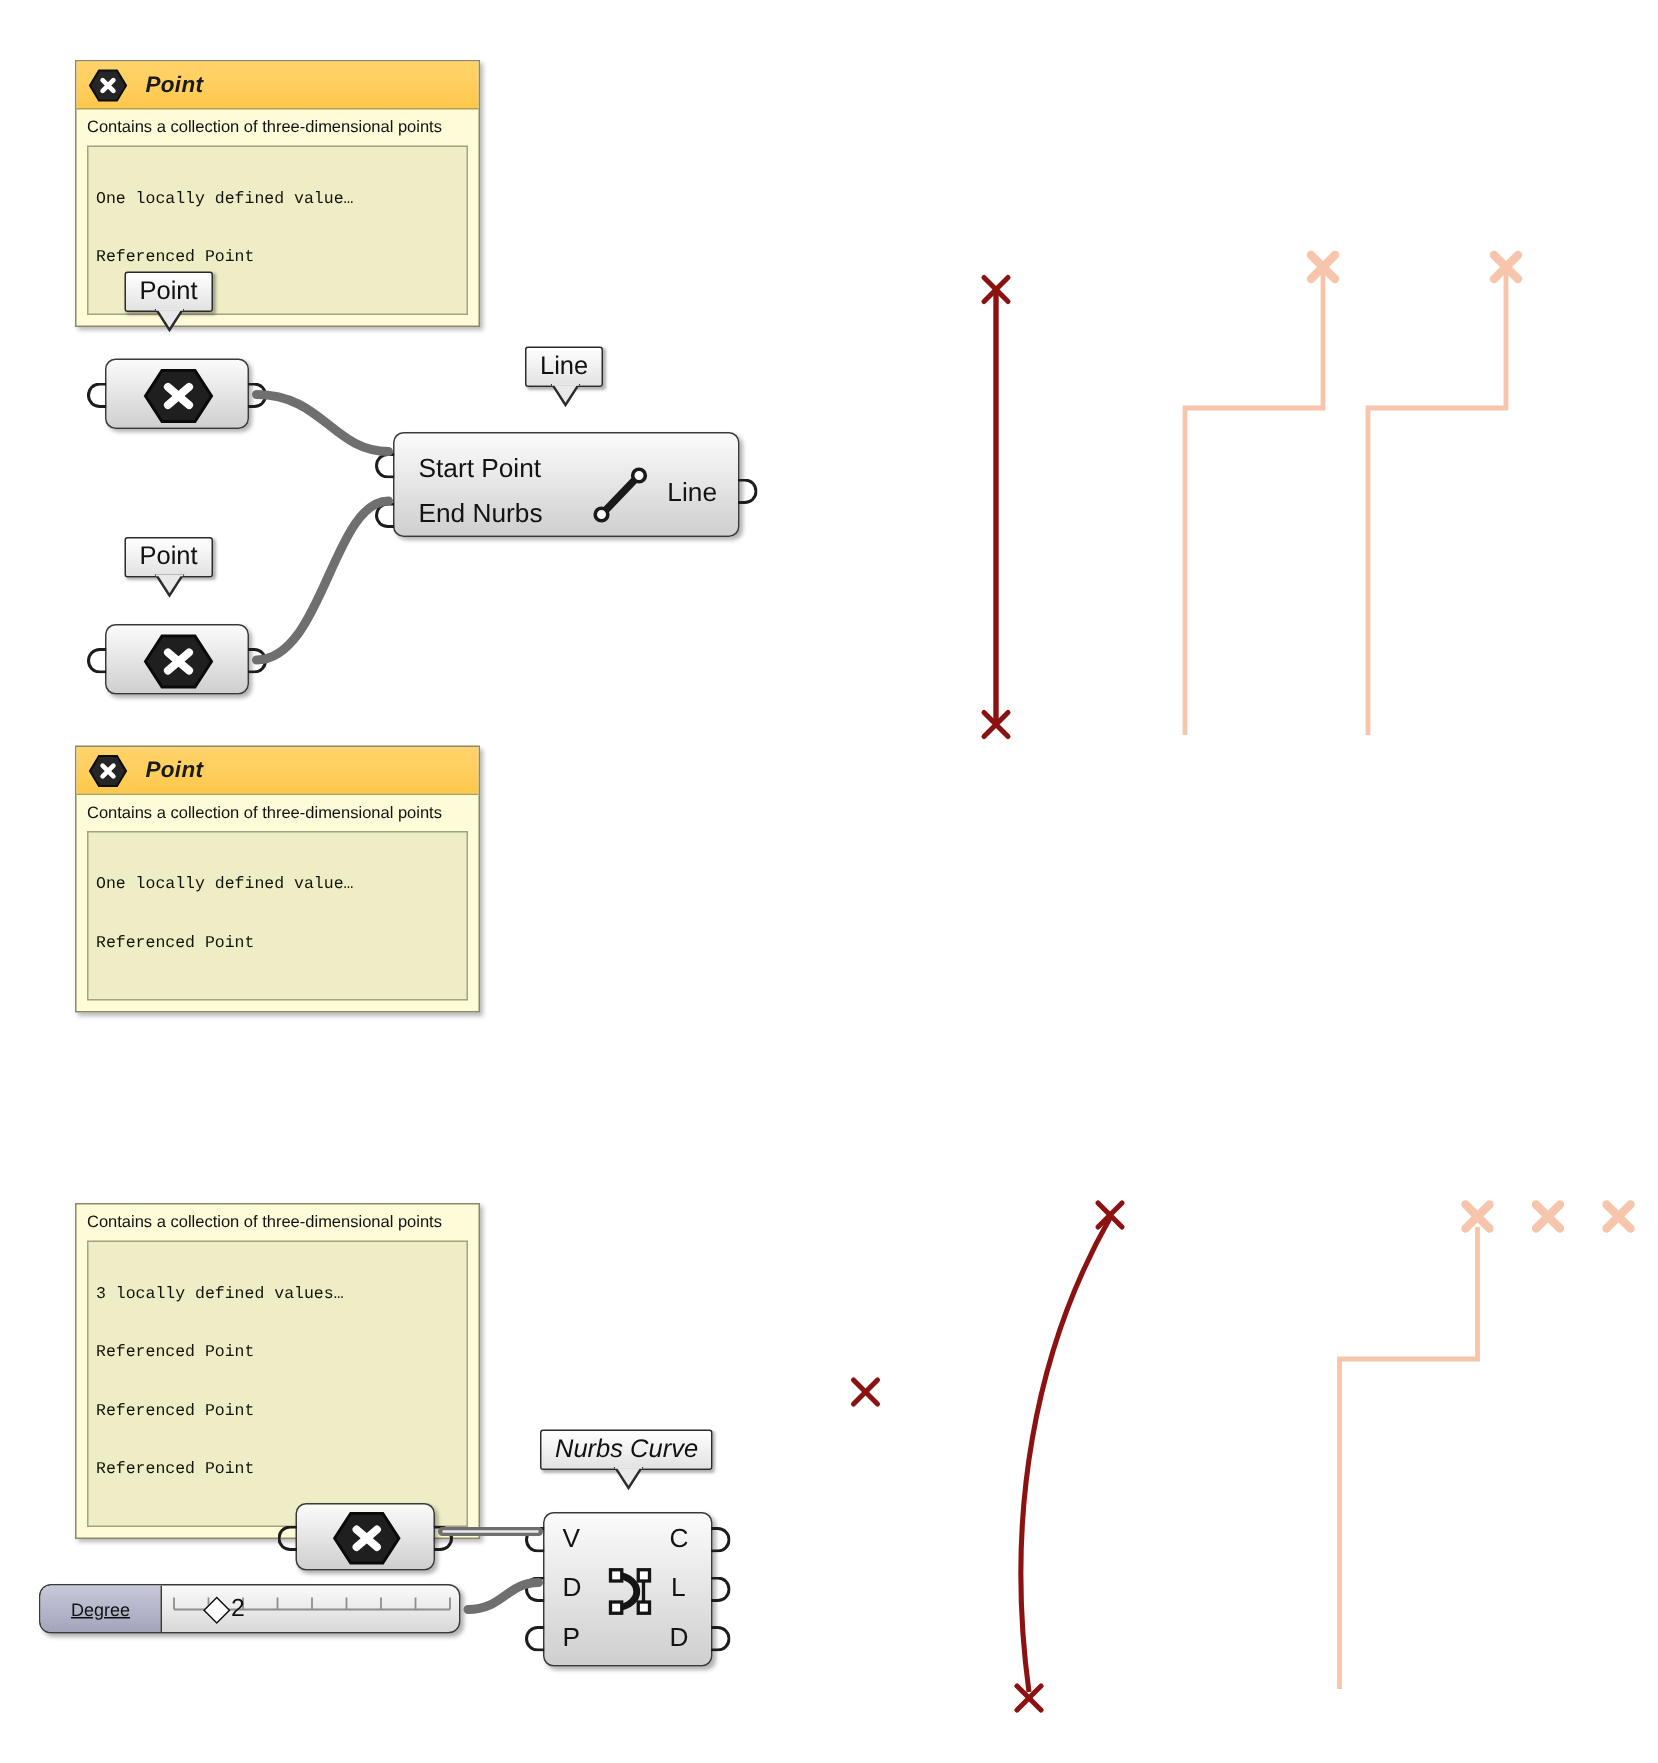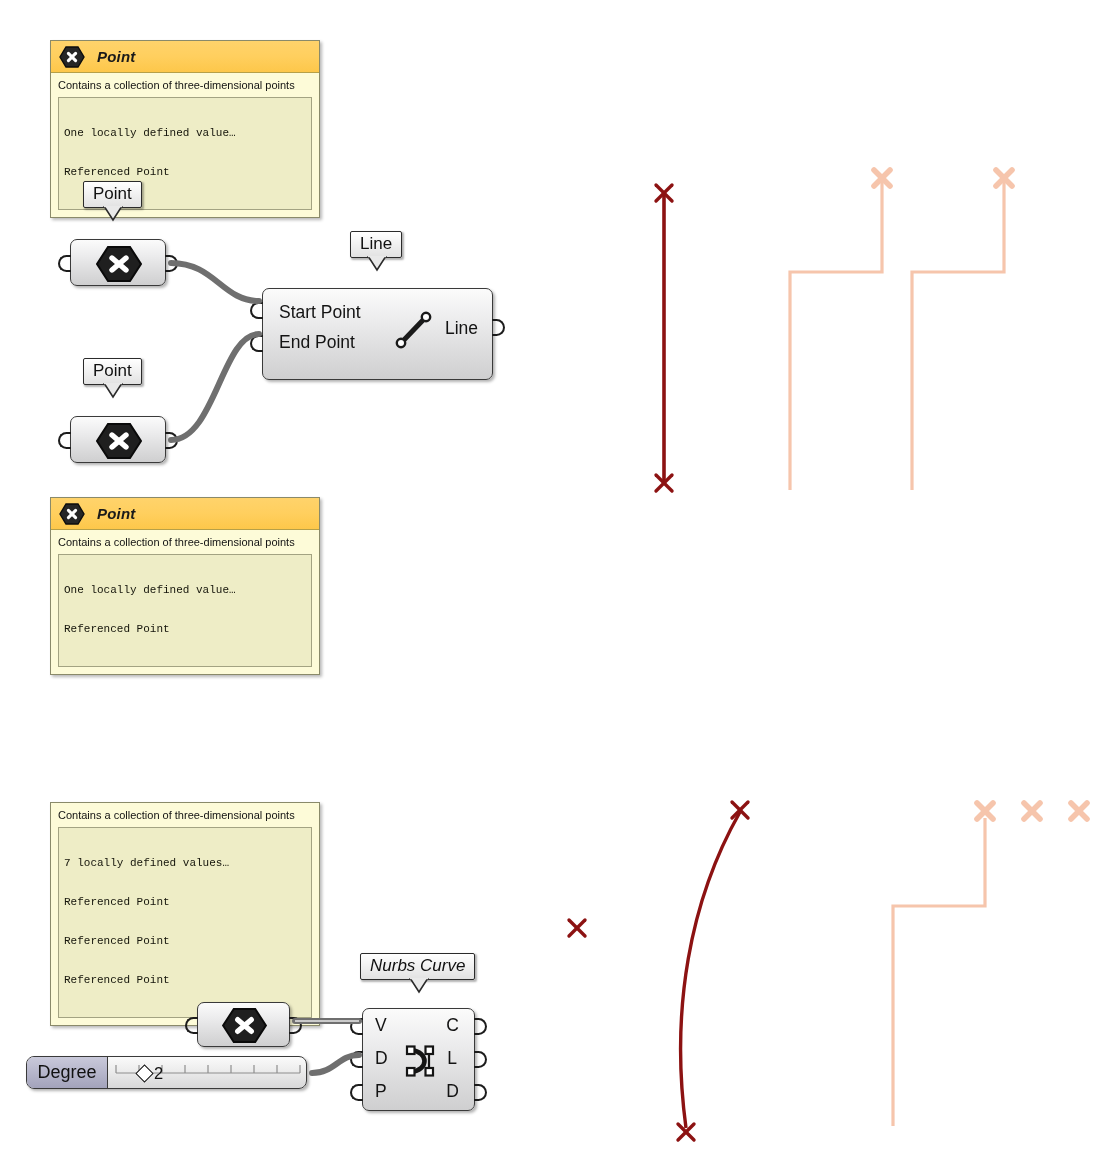--- a/index.html
+++ b/index.html
@@ -135,22 +135,23 @@
     align-items: stretch;
     overflow: hidden;
   }
   .slider-name {
     width: 80px;
     background: linear-gradient(to bottom, #c9c9da 0%, #b6b6cb 50%, #a3a3bb 100%);
     border-right: 1.6px solid #3a3a3a;
     display: flex;
     align-items: center;
     justify-content: center;
-    font-size: 18px;
+    font-size: 12px;
     color: #111;
+    text-decoration: underline;
   }
   .slider-track {
     position: relative;
     flex: 1;
   }
   .slider-value {
     position: absolute;
     left: 46px;
     top: 50%;
     transform: translateY(-50%);
@@ -229,26 +230,26 @@
   <div class="nametag" style="left:350px; top:231px;">
     <span>Line</span>
     <span class="pointer">
       <svg width="20" height="16" viewBox="0 0 20 16">
         <polygon points="1,0 19,0 10,14" fill="#e9e9e9" stroke="#2b2b2b" stroke-width="1.6"></polygon>
         <line x1="1" y1="0" x2="19" y2="0" stroke="#e9e9e9" stroke-width="2.4"></line>
       </svg>
     </span>
   </div>
 
-  <div class="comp" style="left:262px; top:288px; width:231px; height:92px;">
+  <div class="comp" style="left:262px; top:288px; width:231px; height:70px;">
     <div class="port left" style="left:-13px; top:13px;"></div>
     <div class="port left" style="left:-13px; top:46px;"></div>
     <div class="port right" style="right:-13px; top:30px;"></div>
     <span class="comp-label" style="left:16px; top:13px;">Start Point</span>
-    <span class="comp-label" style="left:16px; top:43px;">End Point</span>
+    <span class="comp-label" style="left:16px; top:43px;">End Nurbs</span>
     <span class="comp-label" style="right:14px; top:29px;">Line</span>
     <span style="position:absolute; left:128px; top:18px;">
       <svg width="46" height="46" viewBox="0 0 46 46">
         <line x1="11" y1="35" x2="34" y2="11" stroke="#1a1a1a" stroke-width="5" stroke-linecap="round"></line>
         <circle cx="10" cy="36" r="4.2" fill="#ffffff" stroke="#1a1a1a" stroke-width="2.4"></circle>
         <circle cx="35" cy="10" r="4.2" fill="#ffffff" stroke="#1a1a1a" stroke-width="2.4"></circle>
       </svg>
     </span>
   </div>
 
@@ -292,21 +293,21 @@
     <div class="tt-desc">Contains a collection of three-dimensional points</div>
     <div class="tt-data">
       <div>One locally defined value…</div>
       <div>Referenced Point</div>
     </div>
   </div>
 
   <div class="tooltip" id="tooltip-3" style="left:50px; top:802px; width:270px;">
     <div class="tt-desc">Contains a collection of three-dimensional points</div>
     <div class="tt-data">
-      <div>7 locally defined values…</div>
+      <div>3 locally defined values…</div>
       <div>Referenced Point</div>
       <div>Referenced Point</div>
       <div>Referenced Point</div>
     </div>
   </div>
 
   <div class="nametag" style="left:360px; top:953px;font-style:italic;">
     <span>Nurbs Curve</span>
     <span class="pointer">
       <svg width="20" height="16" viewBox="0 0 20 16">

